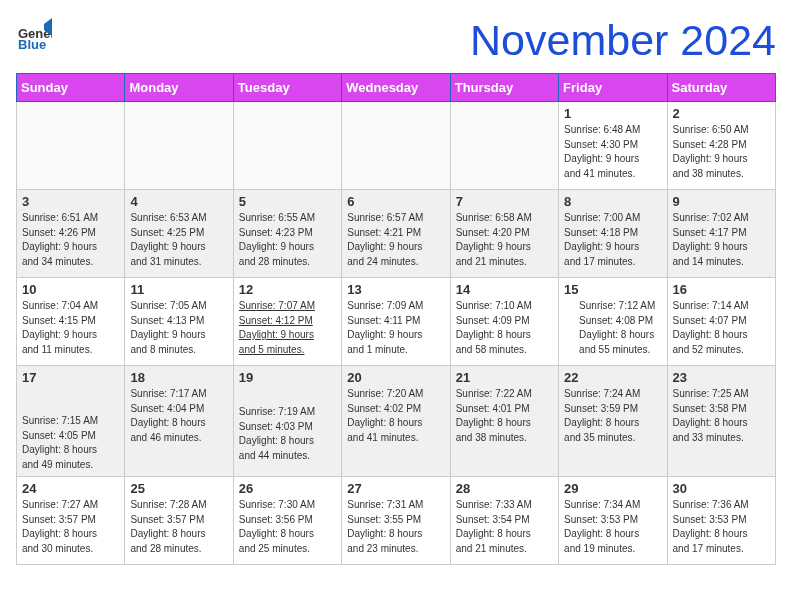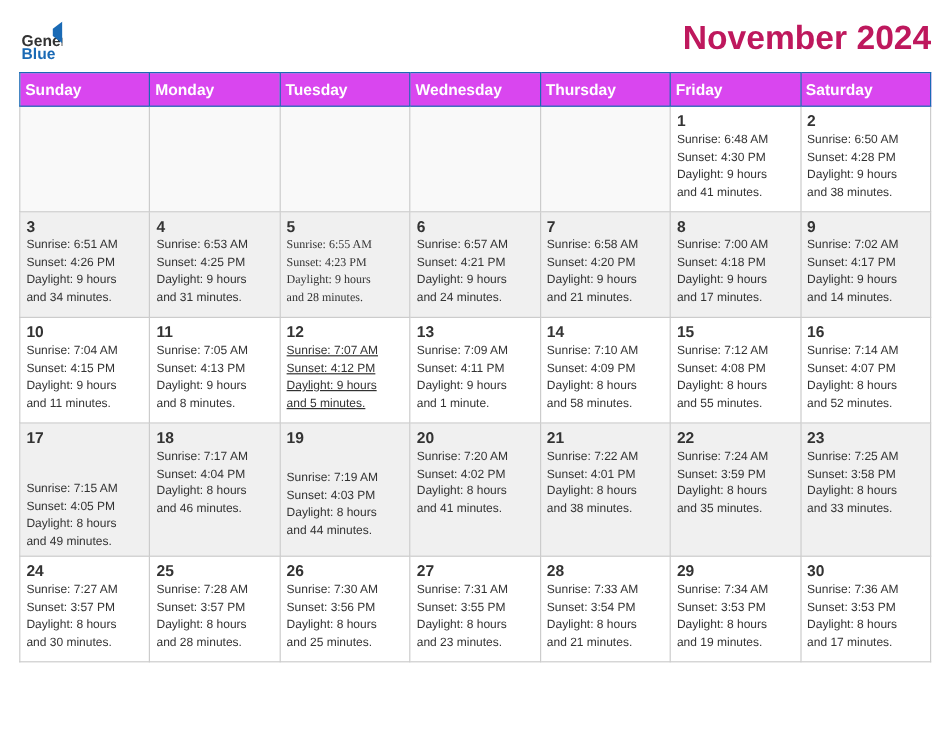--- a/index.html
+++ b/index.html
@@ -24,23 +24,23 @@
     }
     .logo-icon {
       width: 36px;
       height: 36px;
       margin-right: 4px;
     }
     .title-block {
       text-align: right;
     }
     .month-title {
-      font-size: 28px;
-      font-weight: bold;
-      color: #be185d;
+      font-size: 43px;
+      font-weight: normal;
+      color: #1d4ed8;
     }
     .location {
       font-size: 15px;
       color: #555;
     }
     table {
       width: 100%;
       border-collapse: collapse;
       table-layout: fixed;
     }
@@ -140,21 +140,21 @@
         </td>
         <td class="shaded">
           <span class="day-number">4</span>
           <div class="day-info" style="white-space: pre-line;">Sunrise: 6:53 AM
 Sunset: 4:25 PM
 Daylight: 9 hours
 and 31 minutes.</div>
         </td>
         <td class="shaded">
           <span class="day-number">5</span>
-          <div class="day-info" style="white-space: pre-line; font-family: Liberation Serif, serif;">Sunrise: 6:55 AM
+          <div class="day-info" style="white-space: pre-line;">Sunrise: 6:55 AM
 Sunset: 4:23 PM
 Daylight: 9 hours
 and 28 minutes.</div>
         </td>
         <td class="shaded">
           <span class="day-number">6</span>
           <div class="day-info" style="white-space: pre-line;">Sunrise: 6:57 AM
 Sunset: 4:21 PM
 Daylight: 9 hours
 and 24 minutes.</div>
@@ -212,21 +212,21 @@
         </td>
         <td>
           <span class="day-number">14</span>
           <div class="day-info" style="white-space: pre-line;">Sunrise: 7:10 AM
 Sunset: 4:09 PM
 Daylight: 8 hours
 and 58 minutes.</div>
         </td>
         <td>
           <span class="day-number">15</span>
-          <div class="day-info" style="white-space: pre-line;">Sunrise: 7:12 AM
+          <div class="day-info" style="white-space: pre-line; margin-left: 15px;">Sunrise: 7:12 AM
 Sunset: 4:08 PM
 Daylight: 8 hours
 and 55 minutes.</div>
         </td>
         <td>
           <span class="day-number">16</span>
           <div class="day-info" style="white-space: pre-line;">Sunrise: 7:14 AM
 Sunset: 4:07 PM
 Daylight: 8 hours
 and 52 minutes.</div>

